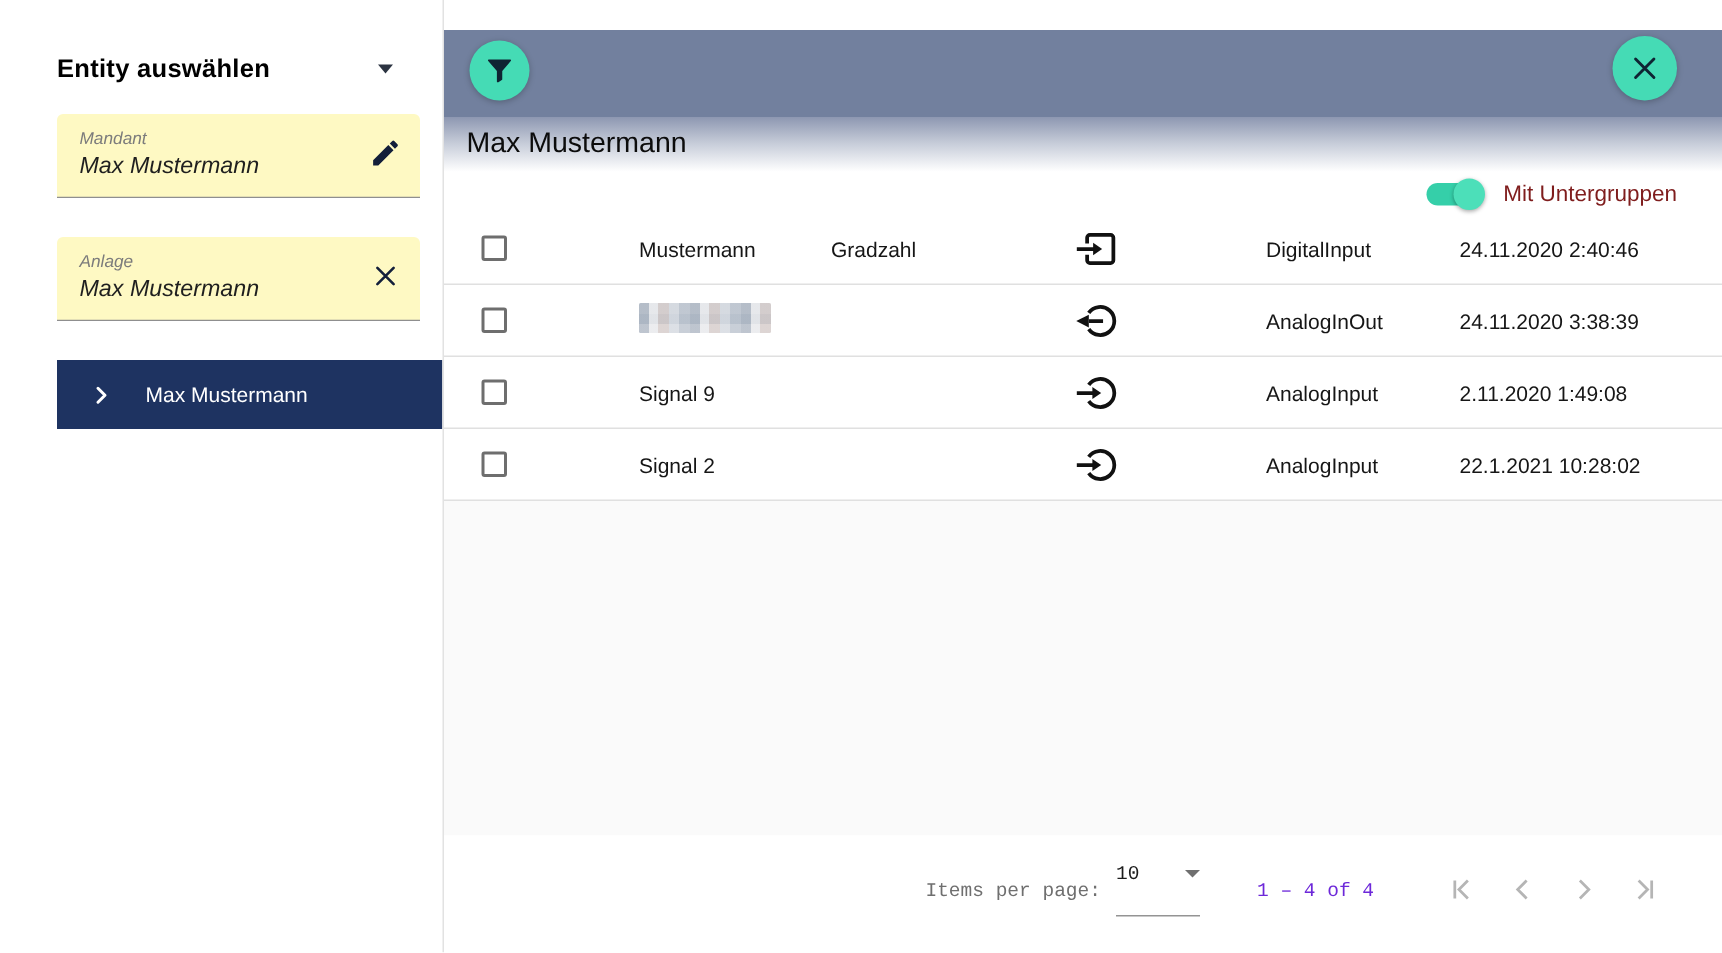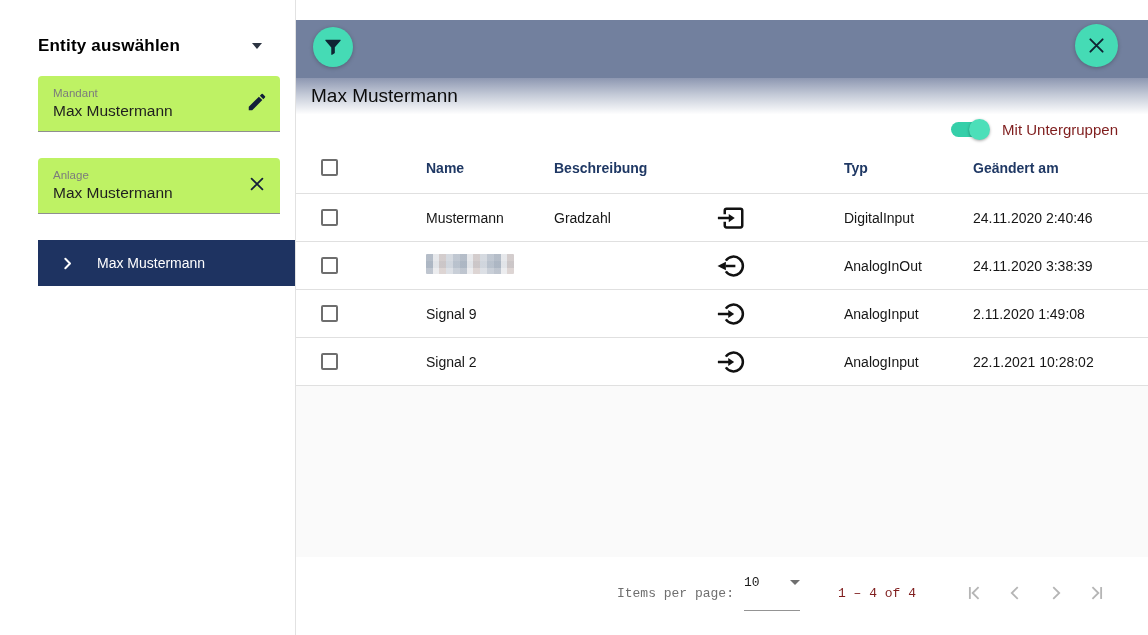--- a/index.html
+++ b/index.html
@@ -6,22 +6,22 @@
   html,body { width:1148px; height:635px; background:#fff; overflow:hidden;
     font-family:"Liberation Sans", sans-serif; color:#1b1b1b; }
   .app { display:flex; width:1148px; height:635px; }
 
   
   .sidebar { width:295px; flex:0 0 295px; padding:36px 15px 0 38px; background:#fff; }
   .sidebar-header { display:flex; align-items:center; justify-content:space-between; margin-bottom:20px; }
   .sidebar-title { font-size:17px; font-weight:bold; color:#000; letter-spacing:.2px; }
   .caret-down { width:0; height:0; border-left:5px solid transparent; border-right:5px solid transparent;
     border-top:6px solid #2c3442; margin-right:18px; }
-  .field-card { position:relative; background:#bef264; border-radius:4px 4px 0 0;
-    border-bottom:1px solid #8f8f8f; padding:11px 40px 12px 15px; margin-bottom:26px; height:56px; cursor:pointer; }
+  .field-card { position:relative; background:#fef9c3; border-radius:4px 4px 0 0;
+    border-bottom:1px solid #8f8f8f; padding:11px 40px 12px 15px; margin-bottom:26px; height:56px; cursor:pointer;font-style:italic; }
   .field-label { font-size:11.5px; color:#7c7c7c; margin-bottom:3px; }
   .field-value { font-size:15.5px; color:#1f1f1f; white-space:nowrap; }
   .field-action { position:absolute; right:10px; top:50%; transform:translateY(-50%);
     background:none; border:none; cursor:pointer; width:26px; height:26px; display:flex; align-items:center; justify-content:center; }
   .tree-item { margin:24px -15px 0 0; margin-left:0; width:257px; height:46px; background:#1e3361;
     display:flex; align-items:center; gap:22px; padding-left:22px; cursor:pointer; }
   .tree-item-label { color:#fff; font-size:14px; }
 
   
   .panel { flex:1; display:flex; flex-direction:column; border-left:1px solid #e2e2e2; padding-top:20px; background:#fff; }
@@ -58,21 +58,21 @@
 
   
   .paginator { height:78px; flex:0 0 78px; background:#fff; display:flex; align-items:flex-start;
     justify-content:flex-end; padding:18px 40px 0 0; font-size:13px; color:#6f6f6f; }
   .pg-inner { display:flex; align-items:center;font-family:Liberation Mono, monospace; }
   .ipp-label { margin-right:10px; }
   .ipp-select { display:inline-flex; align-items:center; justify-content:space-between; width:56px;
     border-bottom:1px solid #949494; padding-bottom:20px; cursor:pointer; color:#1c1c1c; }
   .ipp-caret { width:0; height:0; border-left:5px solid transparent; border-right:5px solid transparent;
     border-top:5px solid #6f6f6f; }
-  .range-label { margin:0 46px 0 38px; color:#7f1d1d; }
+  .range-label { margin:0 46px 0 38px; color:#6d28d9; }
   .nav-btns { display:flex; align-items:center; gap:17px; }
   .nav-btn { background:none; border:none; width:24px; height:24px; cursor:default; padding:0;
     display:flex; align-items:center; justify-content:center; }
 </style>
 </head>
 <body>
 
 <div class="app">
 
   <aside class="sidebar">
@@ -139,28 +139,20 @@
     </div>
 
     <div class="toggle-row">
       <span class="toggle">
         <span class="track"></span>
         <span class="thumb"></span>
       </span>
       <span class="toggle-label">Mit Untergruppen</span>
     </div>
 
-    <div class="grid-row thead">
-      <span class="checkbox"></span>
-      <span class="th">Name</span>
-      <span class="th">Beschreibung</span>
-      <span class="th"></span>
-      <span class="th">Typ</span>
-      <span class="th">Geändert am</span>
-    </div>
 
     <div id="table-body" style="display:contents;"><div class="grid-row trow">
           <span class="checkbox"></span>
           <span>Mustermann</span>
           <span>Gradzahl</span>
           <span class="cell-icon">
             <svg width="30" height="30" viewBox="0 0 24 24">
               <path d="M7 9V6a1.5 1.5 0 0 1 1.5-1.5h11A1.5 1.5 0 0 1 21 6v12a1.5 1.5 0 0 1-1.5 1.5h-11A1.5 1.5 0 0 1 7 18v-3" fill="none" stroke="#111" stroke-width="2"></path>
               <path d="M1.5 12H11" stroke="#111" stroke-width="2"></path>
               <polygon points="15,12 10.2,8.7 10.2,15.3" fill="#111"></polygon>

